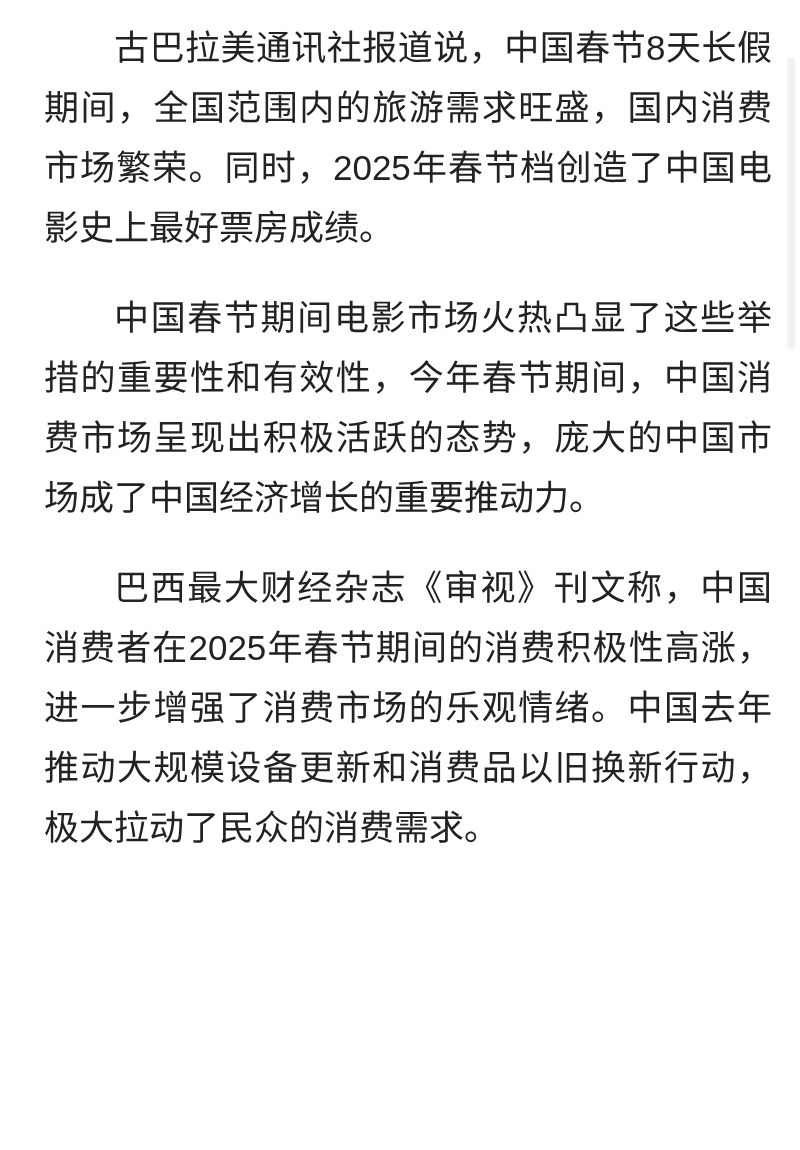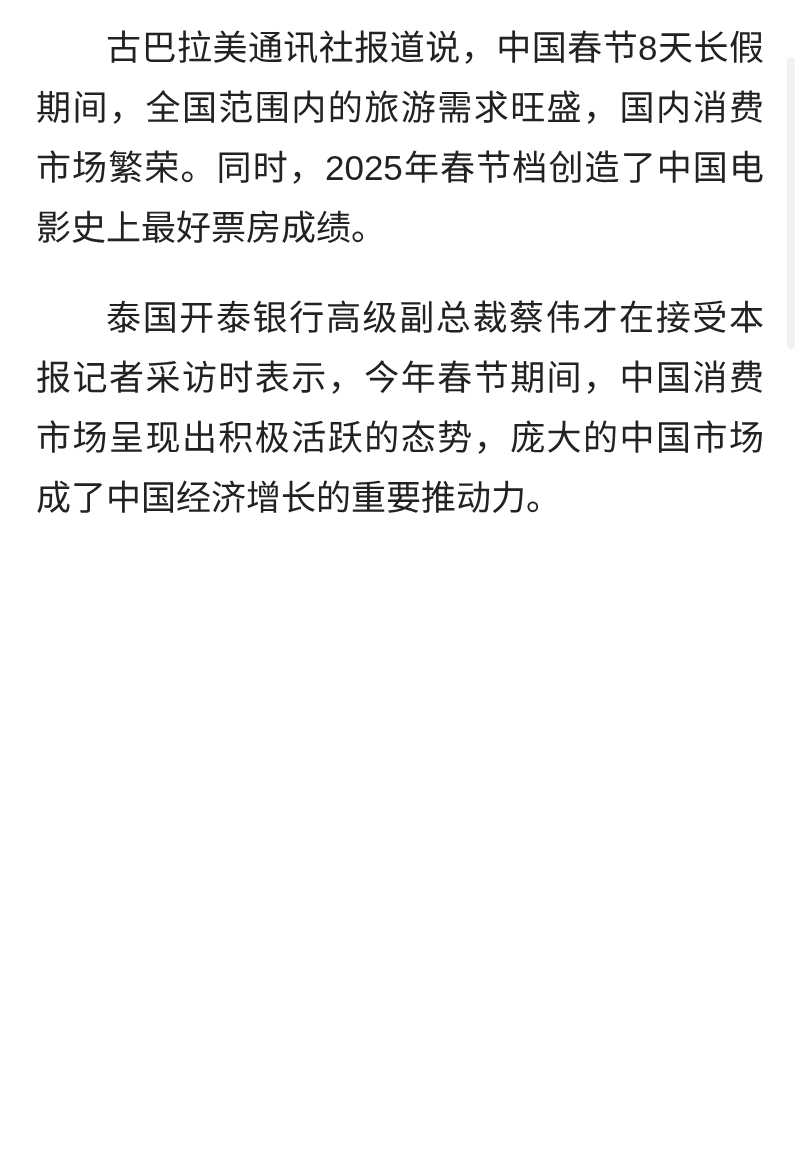--- a/index.html
+++ b/index.html
@@ -10,20 +10,21 @@
     width: 800px;
     height: 1150px;
     box-sizing: border-box;
     padding: 18px 36px 0 36px;
     background: #ffffff;
     overflow: hidden;
     position: relative;
   }
   .article {
     width: 728px;
+    margin-left: 8px;
   }
   .para {
     font-family: "Liberation Sans", "DejaVu Sans", sans-serif;
     font-size: 35px;
     line-height: 60px;
     font-weight: 400;
     color: #222222;
     text-align: justify;
     text-indent: 2em;
     letter-spacing: 0;
@@ -43,16 +44,17 @@
     height: 292px;
     background: #f2f2f2;
     border-radius: 4px;
   }
 </style>
 </head>
 <body>
 
 <div class="article">
   <p class="para">古巴拉美通讯社报道说，中国春节8天长假期间，全国范围内的旅游需求旺盛，国内消费市场繁荣。同时，2025年春节档创造了中国电影史上最好票房成绩。</p>
-  <p class="para">泰国开泰银行高级副总裁蔡伟才在接受本报记者采访时表示，今年春节期间，中国消费市场呈现出积极活跃的态势，庞大的中国市场成了中国经济增长的重要推动力。</p>
+  <p class="para">中国春节期间电影市场火热凸显了这些举措的重要性和有效性，今年春节期间，中国消费市场呈现出积极活跃的态势，庞大的中国市场成了中国经济增长的重要推动力。</p>
+  <p class="para">巴西最大财经杂志《审视》刊文称，中国消费者在2025年春节期间的消费积极性高涨，进一步增强了消费市场的乐观情绪。中国去年推动大规模设备更新和消费品以旧换新行动，极大拉动了民众的消费需求。</p>
 </div>
 
 <div class="scrollbar-thumb"></div>
 
 </body></html>

